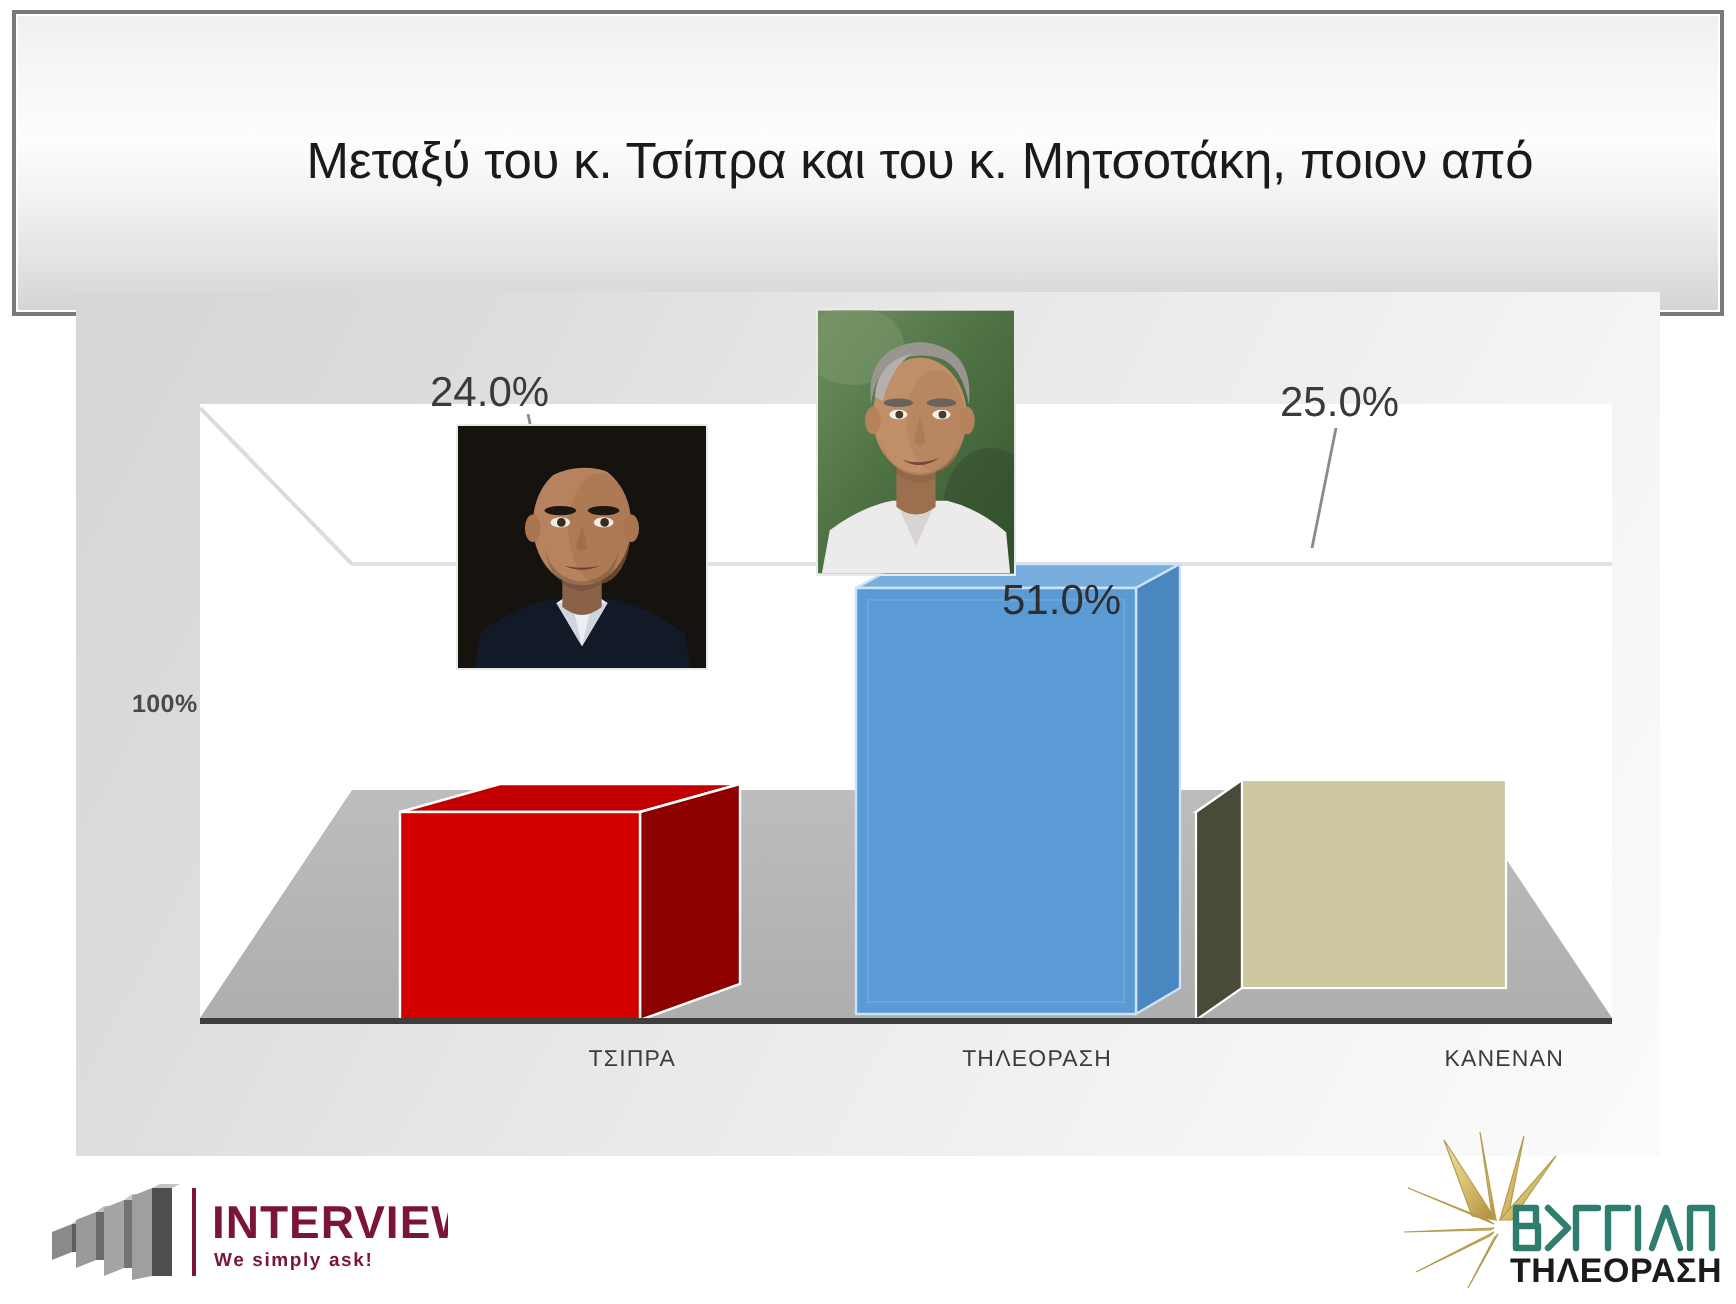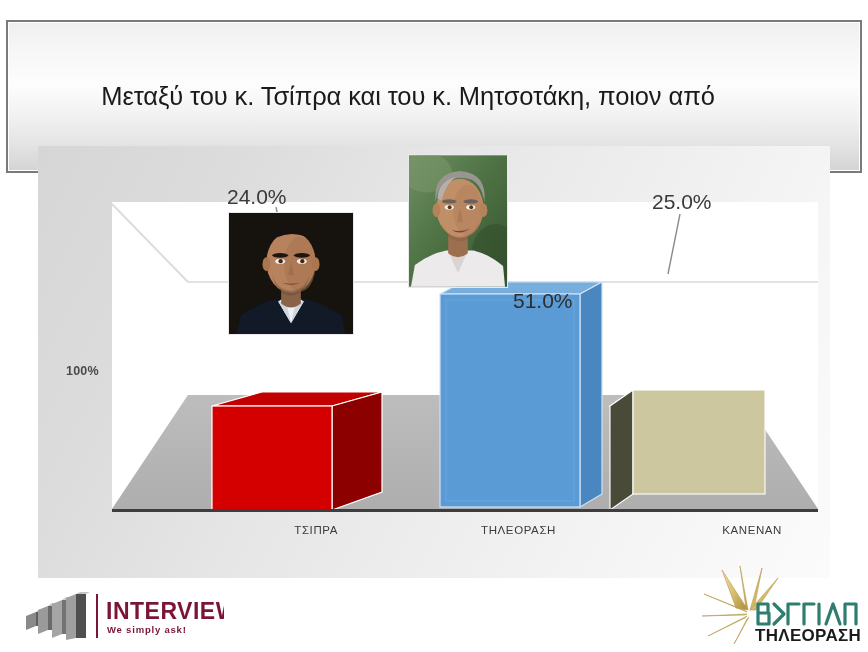--- a/index.html
+++ b/index.html
@@ -10,34 +10,34 @@
     background: #ffffff;
     font-family: "Liberation Sans", sans-serif;
     overflow: hidden;
     position: relative;
   }
 
   
   #title-banner {
     position: absolute;
     left: 6px;
-    top: 20px;
+    top: 5px;
     width: 856px;
     height: 153px;
     border: 2px solid #7a7a7a;
     background: linear-gradient(180deg,
         #efefef 0%,
         #f6f6f6 18%,
         #fdfdfd 42%,
         #f2f2f2 62%,
         #e2e2e2 84%,
         #d4d4d4 100%);
     display: flex;
     align-items: center;
-    justify-content: flex-start;
+    justify-content: flex-end;
     box-shadow: inset 0 0 0 1px #ffffff;
   }
   #title-text {
     font-size: 25.5px;
     line-height: 1.62;
     color: #1a1a1a;
     text-align: center;
     width: 800px;
     letter-spacing: -0.1px;
   }
@@ -51,38 +51,38 @@
     height: 432px;
     background: linear-gradient(118deg,
        #d6d6d6 0%, #dcdcdc 20%, #e6e6e6 40%,
        #ededed 58%, #f3f3f3 74%, #f8f8f8 88%, #fbfbfb 100%);
     overflow: hidden;
   }
 
   
   #plot-area {
     position: absolute;
-    left: 74px;
+    left: 62px;
     top: 56px;
     width: 706px;
     height: 310px;
     background: #ffffff;
     overflow: visible;
   }
 
   
   .axis-label {
     position: absolute;
     font-size: 12.5px;
     color: #4a4a4a;
     font-weight: bold;
     letter-spacing: 0.2px;
     white-space: nowrap;
   }
-  #axis-label-top { left: 28px; top: 199px; margin-top: 19px; }
+  #axis-label-top { left: 28px; top: 199px; }
 
   
   #gridline-diagonal {
     position: absolute;
     left: 0px;
     top: 0px;
     width: 706px;
     height: 310px;
     pointer-events: none;
   }

